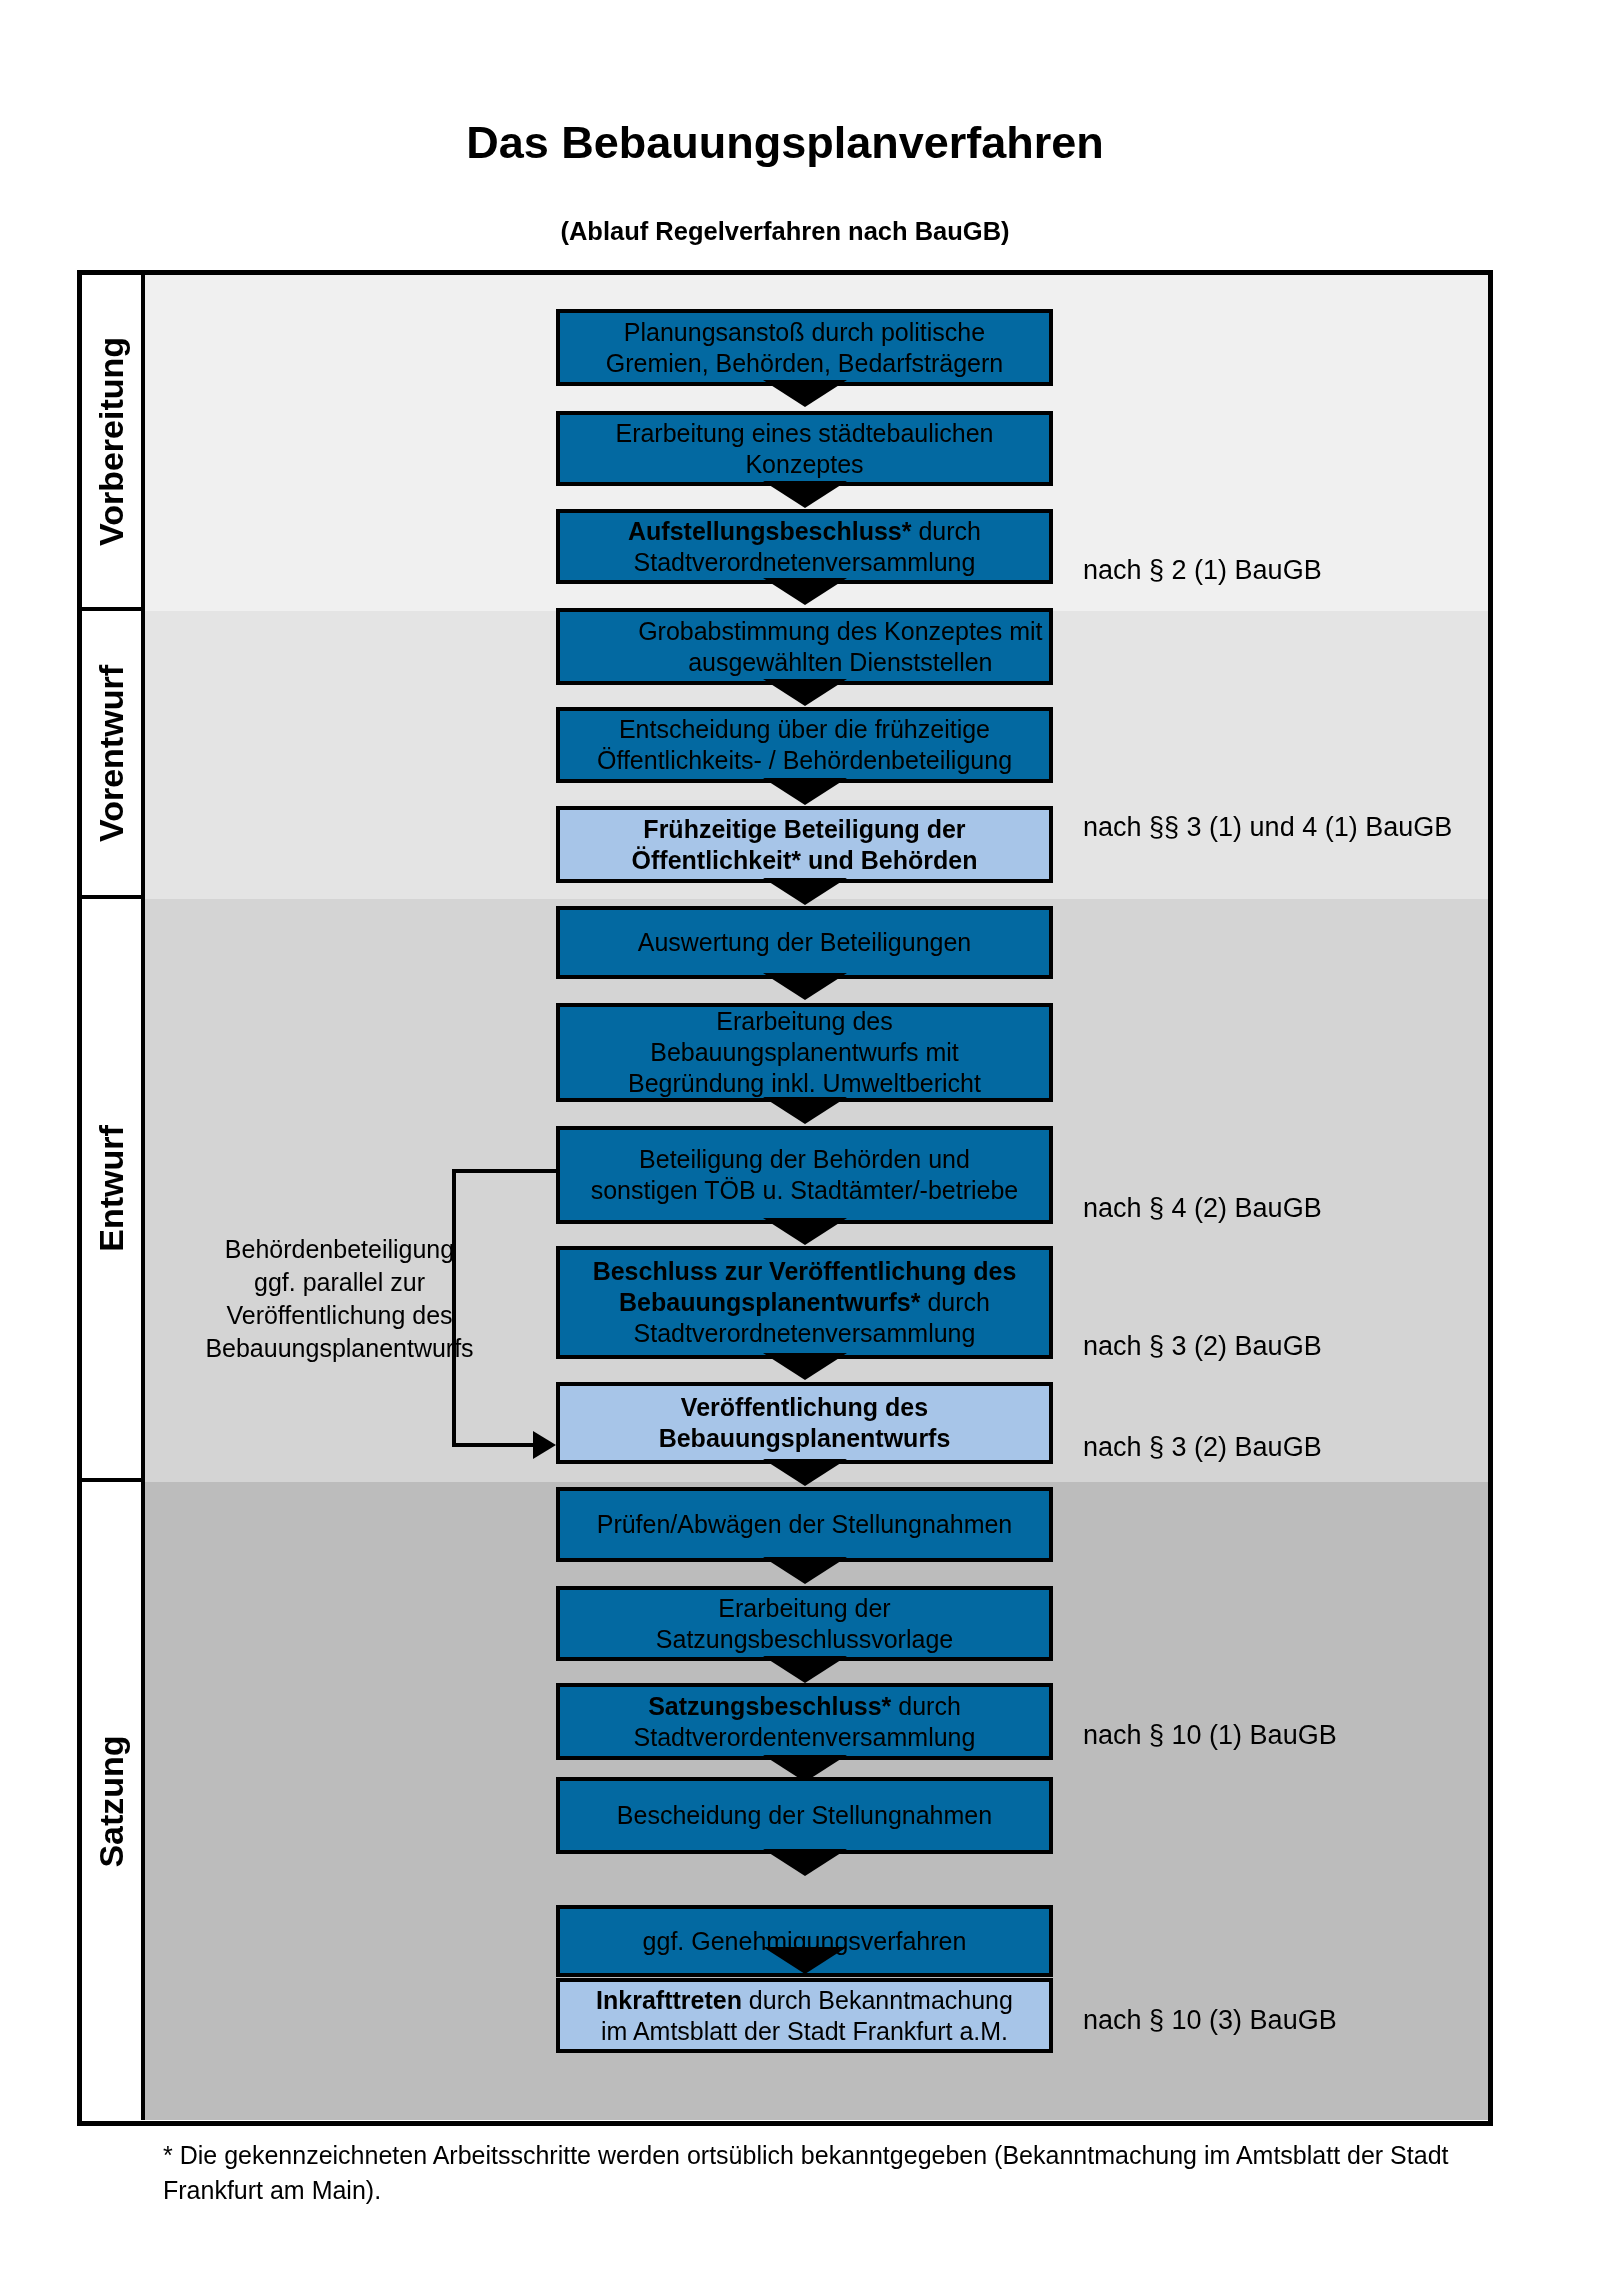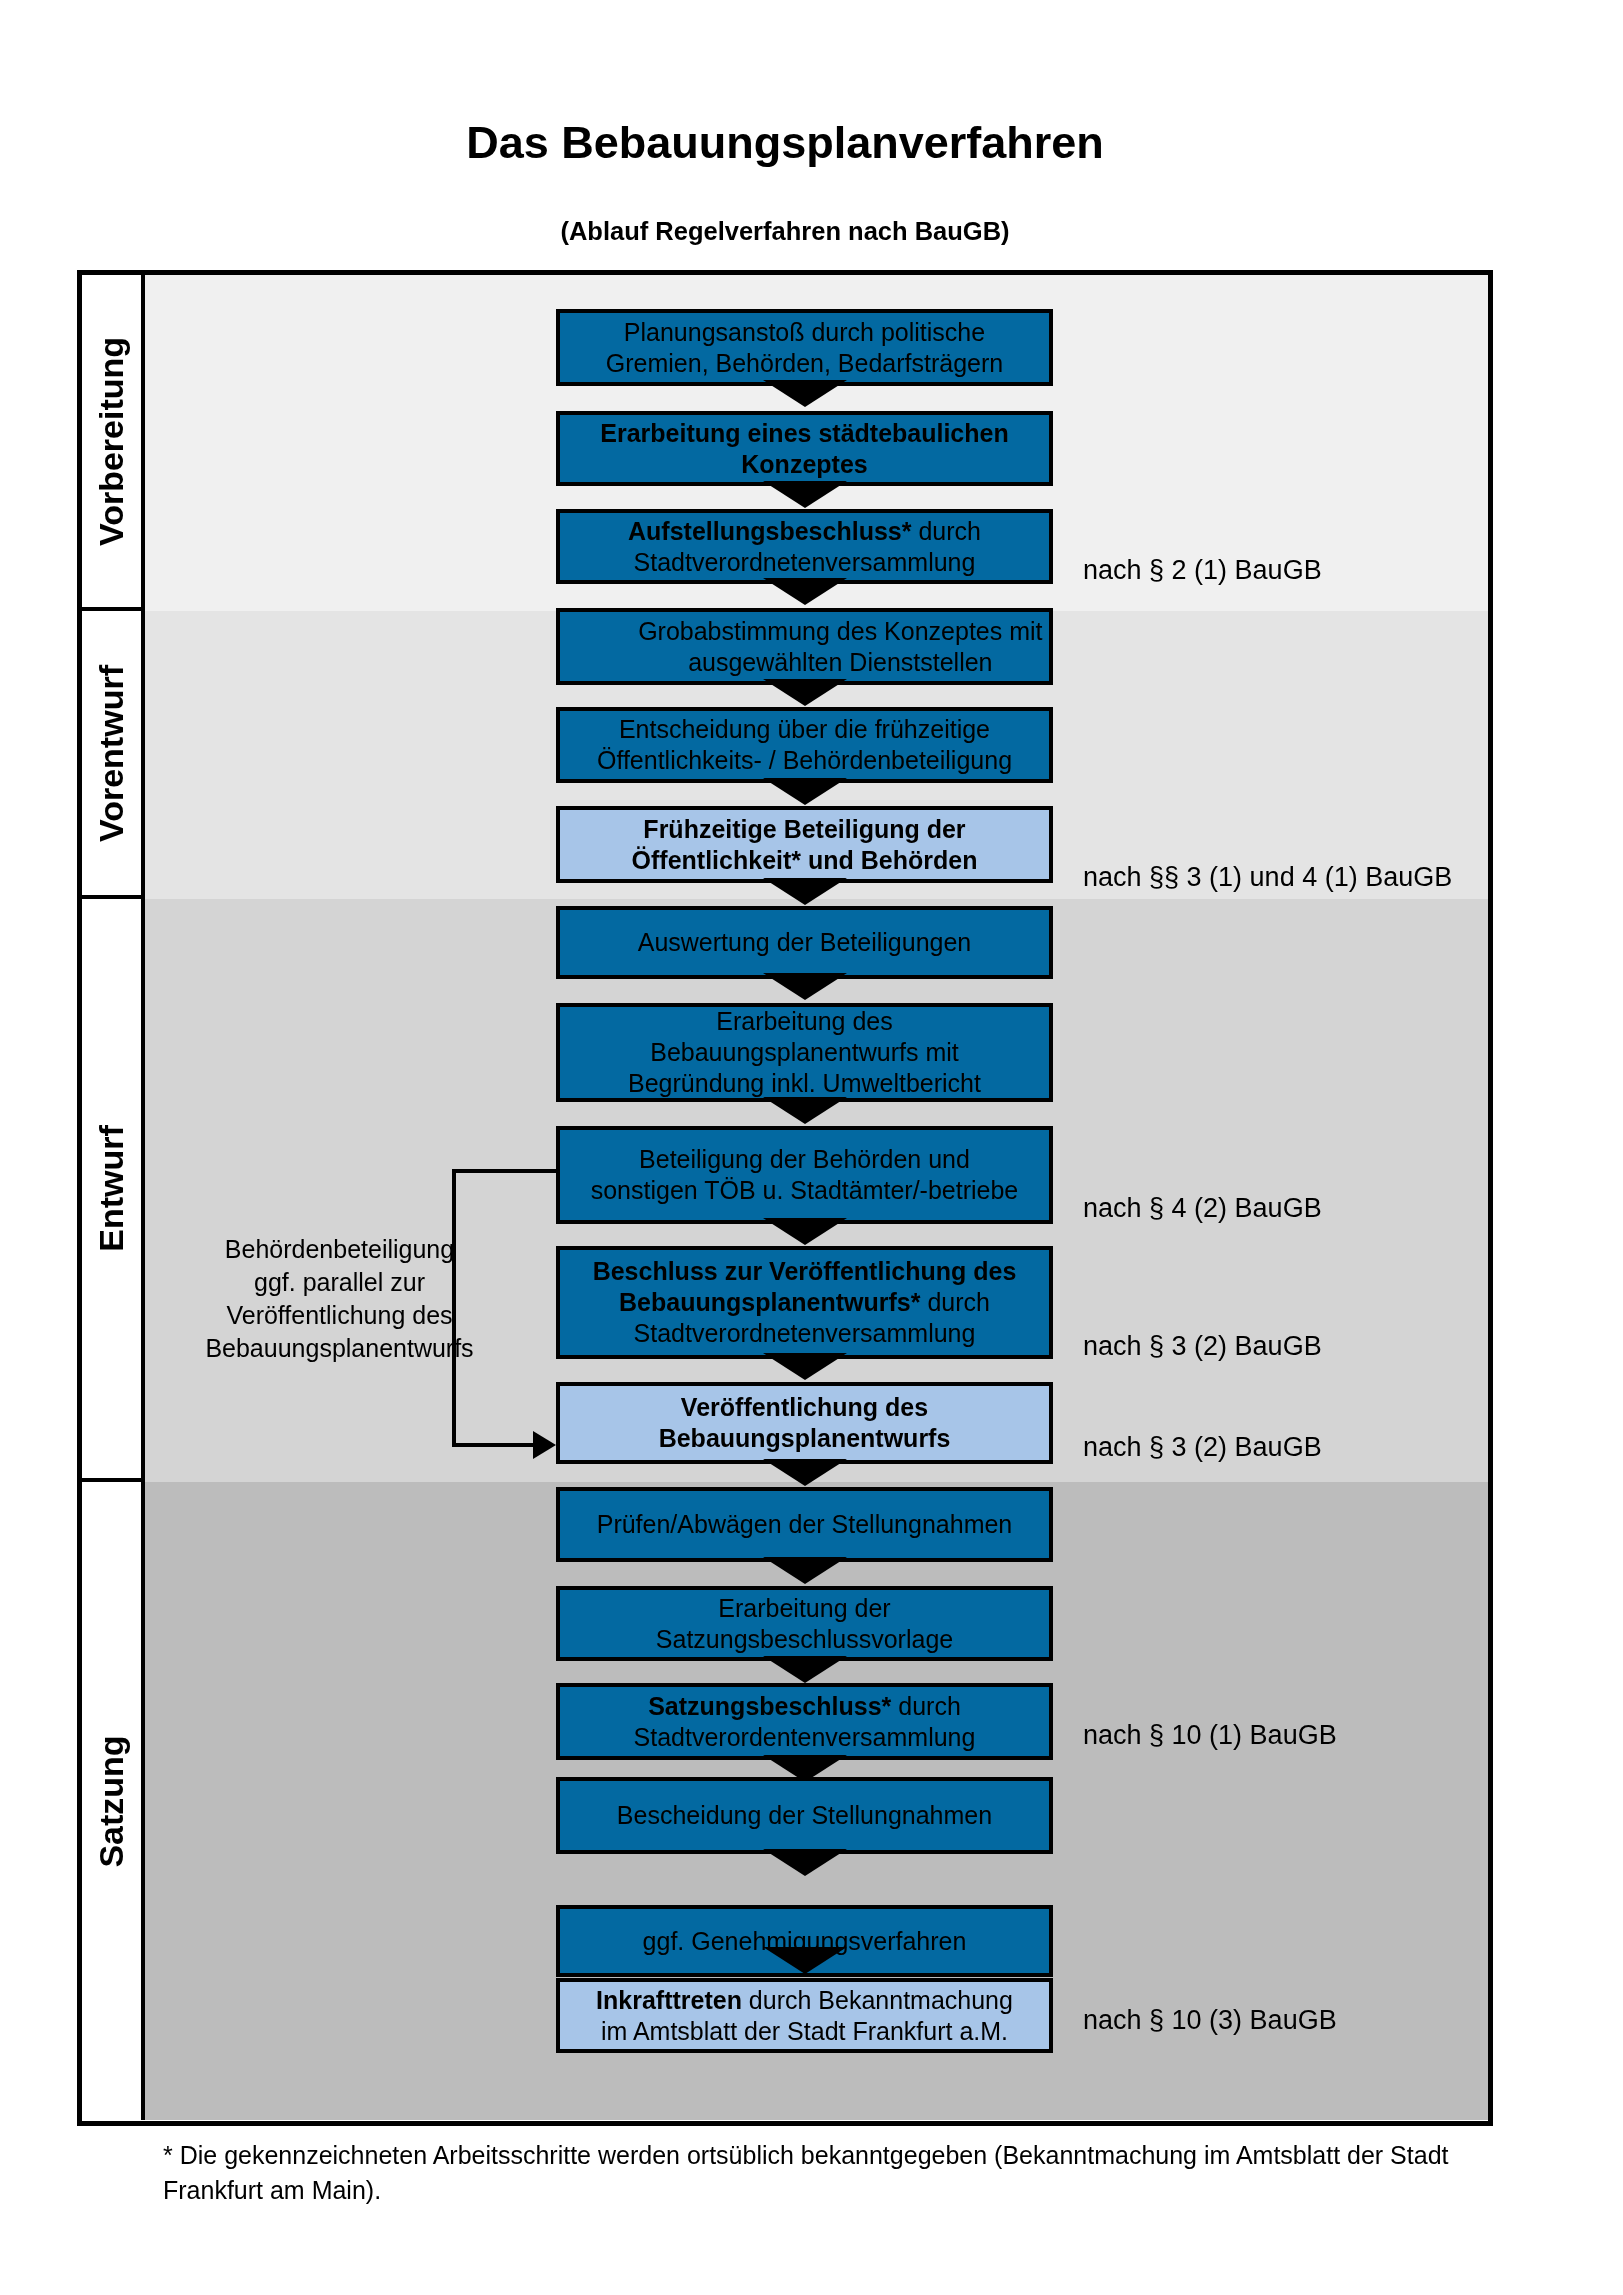--- a/index.html
+++ b/index.html
@@ -89,21 +89,21 @@
       <div class="phase-sidebar-cell">
         <span class="phase-label">Satzung</span>
       </div>
     </div>
   </div>
 
 <div>
     <div class="flow-step" style="top: 309px; height: 77px;"><div><span>Planungsanstoß durch politische
 Gremien, Behörden, Bedarfsträgern</span></div></div>
     <div class="flow-arrow" style="top: 380px;"></div>
-    <div class="flow-step" style="top: 411px; height: 75px; font-weight: bold;"><div><span>Erarbeitung eines städtebaulichen
+    <div class="flow-step" style="top: 411px; height: 75px;"><div><span>Erarbeitung eines städtebaulichen
 Konzeptes</span></div></div>
     <div class="flow-arrow" style="top: 481px;"></div>
     <div class="flow-step" style="top: 509px; height: 75px;"><div><span class="bold">Aufstellungsbeschluss*</span><span> durch
 Stadtverordnetenversammlung</span></div></div>
     <div class="flow-arrow" style="top: 578px;"></div>
     <div class="flow-step" style="top: 608px; height: 77px; justify-content: flex-end;"><div><span>Grobabstimmung des Konzeptes mit
 ausgewählten Dienststellen</span></div></div>
     <div class="flow-arrow" style="top: 679px;"></div>
     <div class="flow-step" style="top: 707px; height: 76px;"><div><span>Entscheidung über die frühzeitige
 Öffentlichkeits- / Behördenbeteiligung</span></div></div>
@@ -135,21 +135,21 @@
     <div class="flow-step" style="top: 1683px; height: 77px;"><div><span class="bold">Satzungsbeschluss*</span><span> durch
 Stadtverordentenversammlung</span></div></div>
     <div class="flow-arrow" style="top: 1755px;"></div>
     <div class="flow-step" style="top: 1777px; height: 77px;"><div><span>Bescheidung der Stellungnahmen</span></div></div>
     <div class="flow-arrow" style="top: 1849px;"></div>
     <div class="flow-step" style="top: 1880px; height: 72px; margin-top: 25px;"><div><span>ggf. Genehmigungsverfahren</span></div></div>
     <div class="flow-arrow" style="top: 1947px;"></div>
     <div class="flow-step blue" style="top: 1978px; height: 75px;"><div><span class="bold">Inkrafttreten</span><span> durch Bekanntmachung
 im Amtsblatt der Stadt Frankfurt a.M.</span></div></div>
     <div class="legal-ref" style="top: 555px;">nach § 2 (1) BauGB</div>
-    <div class="legal-ref" style="top: 862px;">nach §§ 3 (1) und 4 (1) BauGB</div>
+    <div class="legal-ref" style="top: 812px;">nach §§ 3 (1) und 4 (1) BauGB</div>
     <div class="legal-ref" style="top: 1193px;">nach § 4 (2) BauGB</div>
     <div class="legal-ref" style="top: 1331px;">nach § 3 (2) BauGB</div>
     <div class="legal-ref" style="top: 1432px;">nach § 3 (2) BauGB</div>
     <div class="legal-ref" style="top: 1720px;">nach § 10 (1) BauGB</div>
     <div class="legal-ref" style="top: 2005px;">nach § 10 (3) BauGB</div>
   </div>
 
 <div class="side-note">Behördenbeteiligung
 ggf. parallel zur
 Veröffentlichung des

